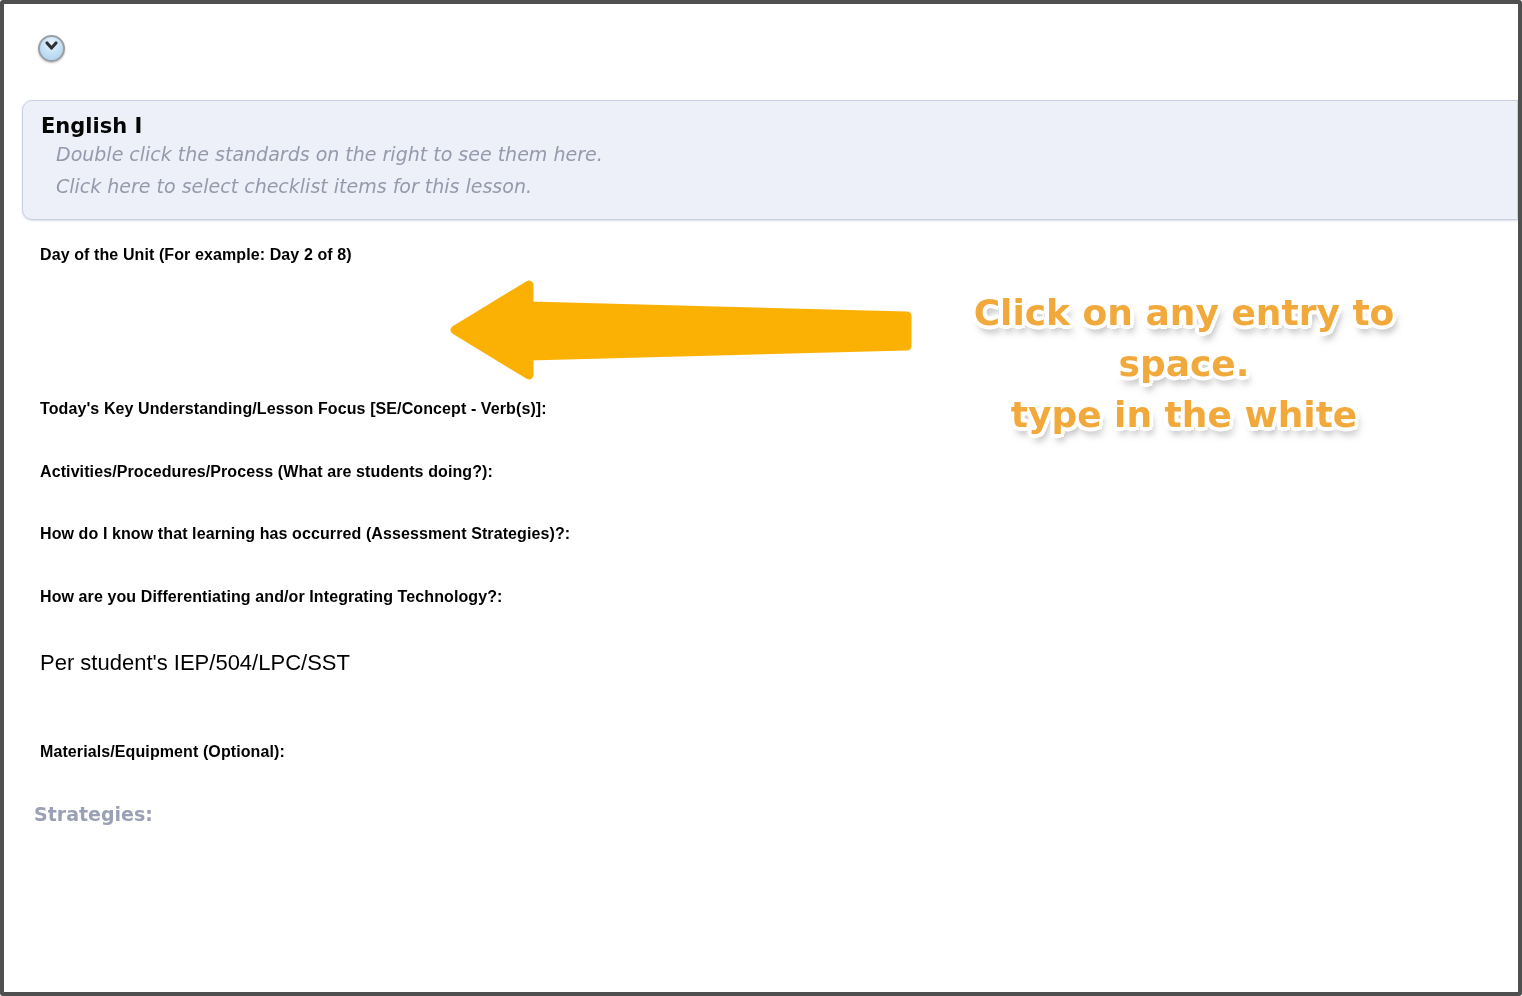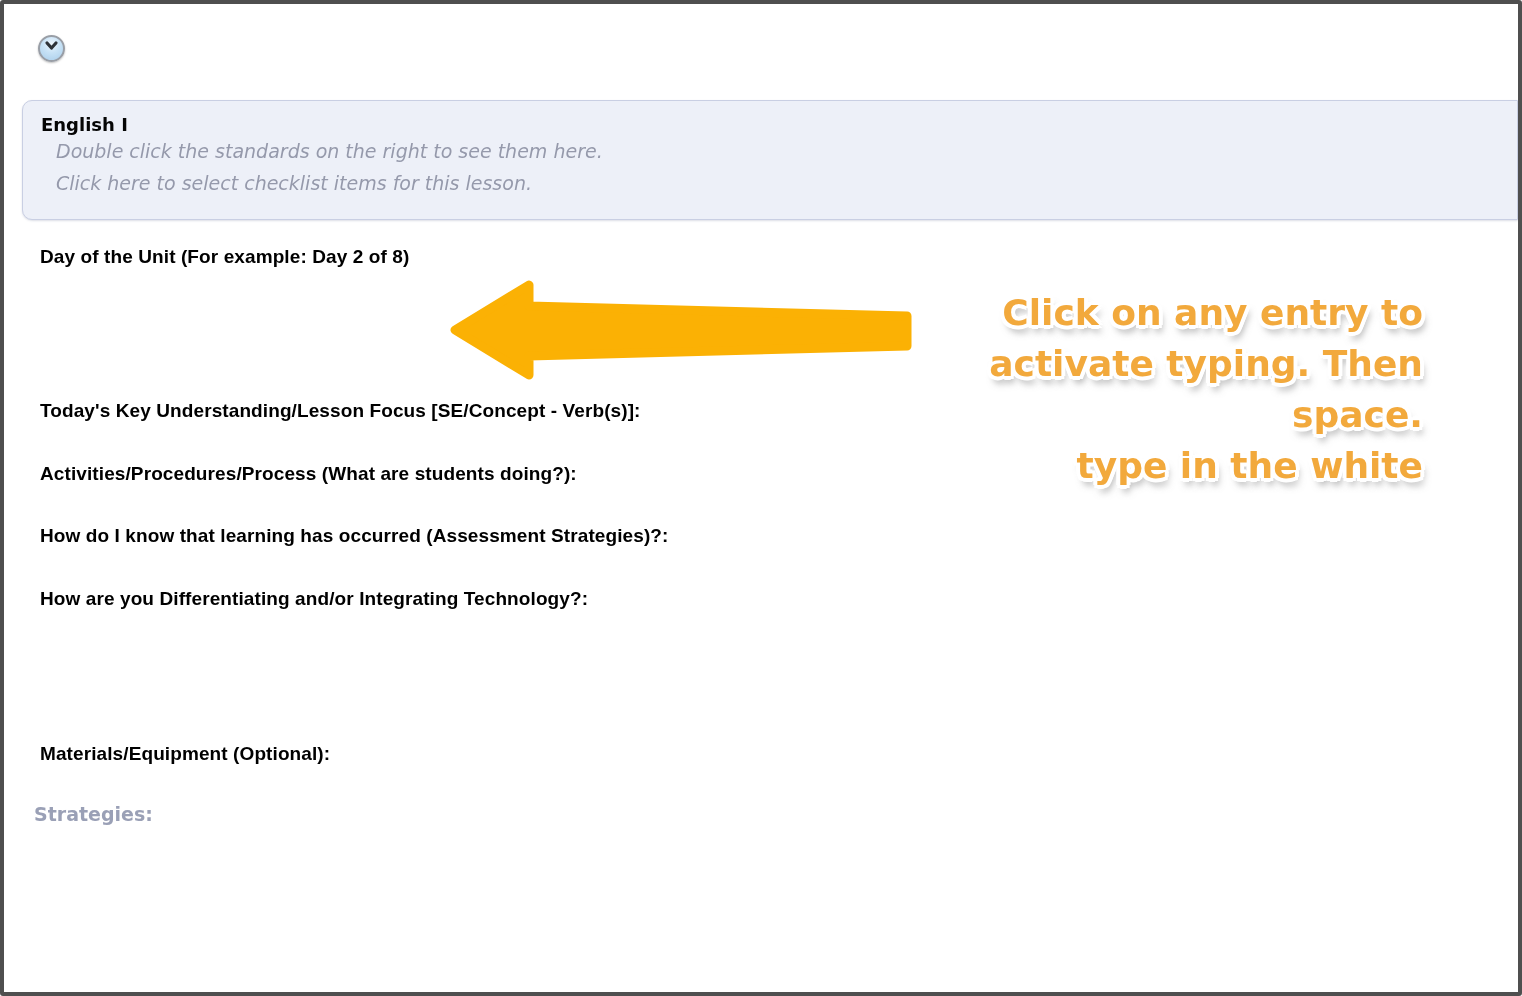--- a/index.html
+++ b/index.html
@@ -29,55 +29,55 @@
     position:absolute;left:18px;top:96px;right:0;height:120px;
     background:#edf0f8;
     border:1px solid #c9cfe3;
     border-radius:10px 0 0 10px;
     box-sizing:border-box;
     box-shadow:0 1px 2px rgba(120,128,160,0.25);
   }
   .course-title{
     margin:0;padding:13px 0 0 18px;
     font-family:"DejaVu Sans","Liberation Sans",sans-serif;
-    font-size:18px;font-weight:700;color:#050505;
+    font-size:21px;font-weight:700;color:#050505;
   }
   .hint{
     margin:0;padding:0 0 0 33px;
     font-family:"DejaVu Sans","Liberation Sans",sans-serif;
     font-style:italic;font-size:19px;color:#9599ab;
     line-height:32px;cursor:pointer;
   }
   .hint.first{}
   
   .field{
     position:absolute;left:36px;right:40px;
     cursor:text;
   }
   .field-label{
-    font-size:19px;font-weight:700;color:#000000;
+    font-size:16px;font-weight:700;color:#000000;
     letter-spacing:0.1px;
   }
   .field-value{
     font-size:22px;font-weight:400;color:#000000;
   }
   .attachments{
     position:absolute;left:30px;top:799px;
     font-family:"DejaVu Sans","Liberation Sans",sans-serif;
     font-size:19px;font-weight:700;color:#9aa0b6;
   }
   
   .arrow-wrap{
     position:absolute;left:441px;top:272px;width:472px;height:110px;
     pointer-events:none;
   }
   
   .annotation{
     position:absolute;left:941px;top:283px;width:478px;
-    text-align:right;
+    text-align:center;
     font-family:"DejaVu Sans","Liberation Sans",sans-serif;
     font-size:36px;font-weight:700;line-height:51px;
     color:#f2a93c;
     pointer-events:none;
     text-shadow:
       -4px 0 0 #ffffff, 4px 0 0 #ffffff,
       0 -4px 0 #ffffff, 0 4px 0 #ffffff,
       -3px -3px 0 #ffffff, 3px -3px 0 #ffffff,
       -3px 3px 0 #ffffff, 3px 3px 0 #ffffff,
       3px 7px 7px rgba(110,110,110,0.55);
@@ -116,34 +116,34 @@
 
   <div class="field" style="top:459px">
     <span class="field-label">Activities/Procedures/Process (What are students doing?):</span>
   </div>
 
   <div class="field" style="top:584px">
     <span class="field-label">How are you Differentiating and/or Integrating Technology?:</span>
   </div>
 
   <div class="field" style="top:646px">
+    <div class="field-value">Per student's IEP/504/LPC/SST</div>
   </div>
 
   <div class="field" style="top:739px">
     <span class="field-label">Materials/Equipment (Optional):</span>
   </div>
 
   <div class="attachments">Strategies:</div>
 
   <div class="arrow-wrap">
     <svg width="472" height="110" viewBox="0 0 472 110">
       <path d="M 10 54 L 84 9 L 84 30 L 462 40 L 462 70 L 84 80 L 84 99 Z" fill="#fbb104" stroke="#fbb104" stroke-width="9" stroke-linejoin="round" stroke-linecap="round"></path>
     </svg>
   </div>
 
   <div class="annotation">
     <div>Click on any entry to</div>
-    <div>activate typing. Then</div>
     <div>space.</div>
     <div>type in the white</div>
   </div>
 
 </div>
 
 </body></html>

